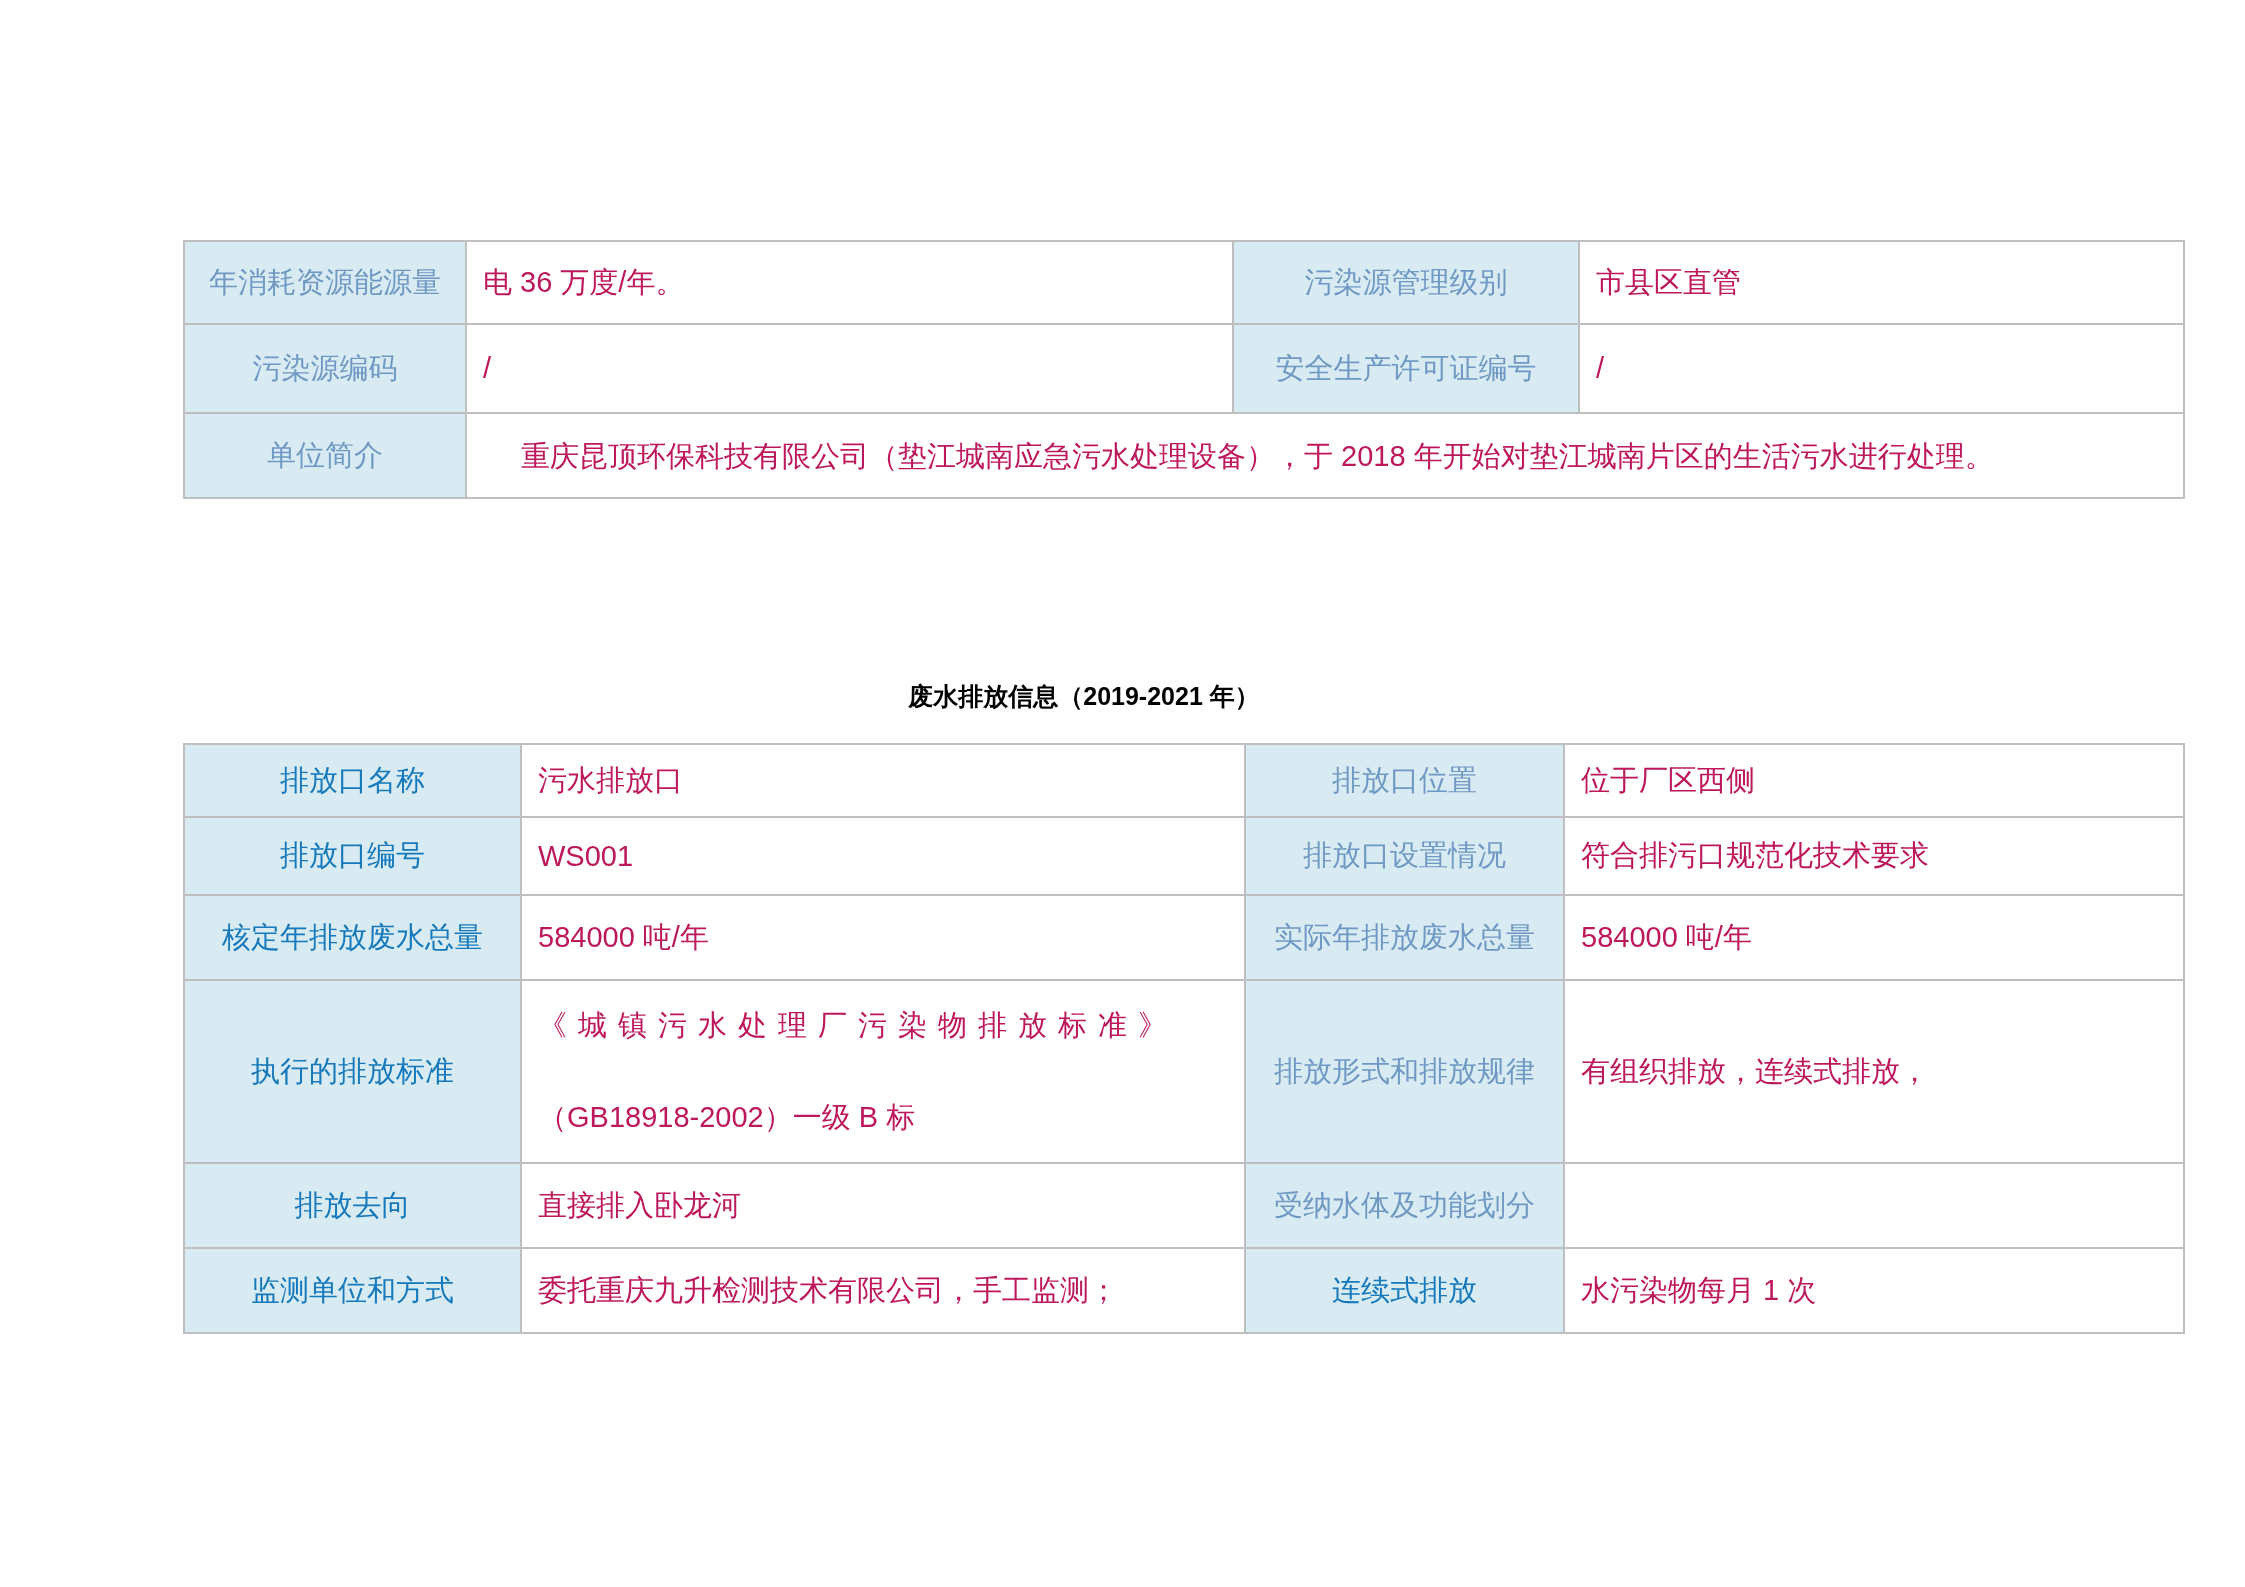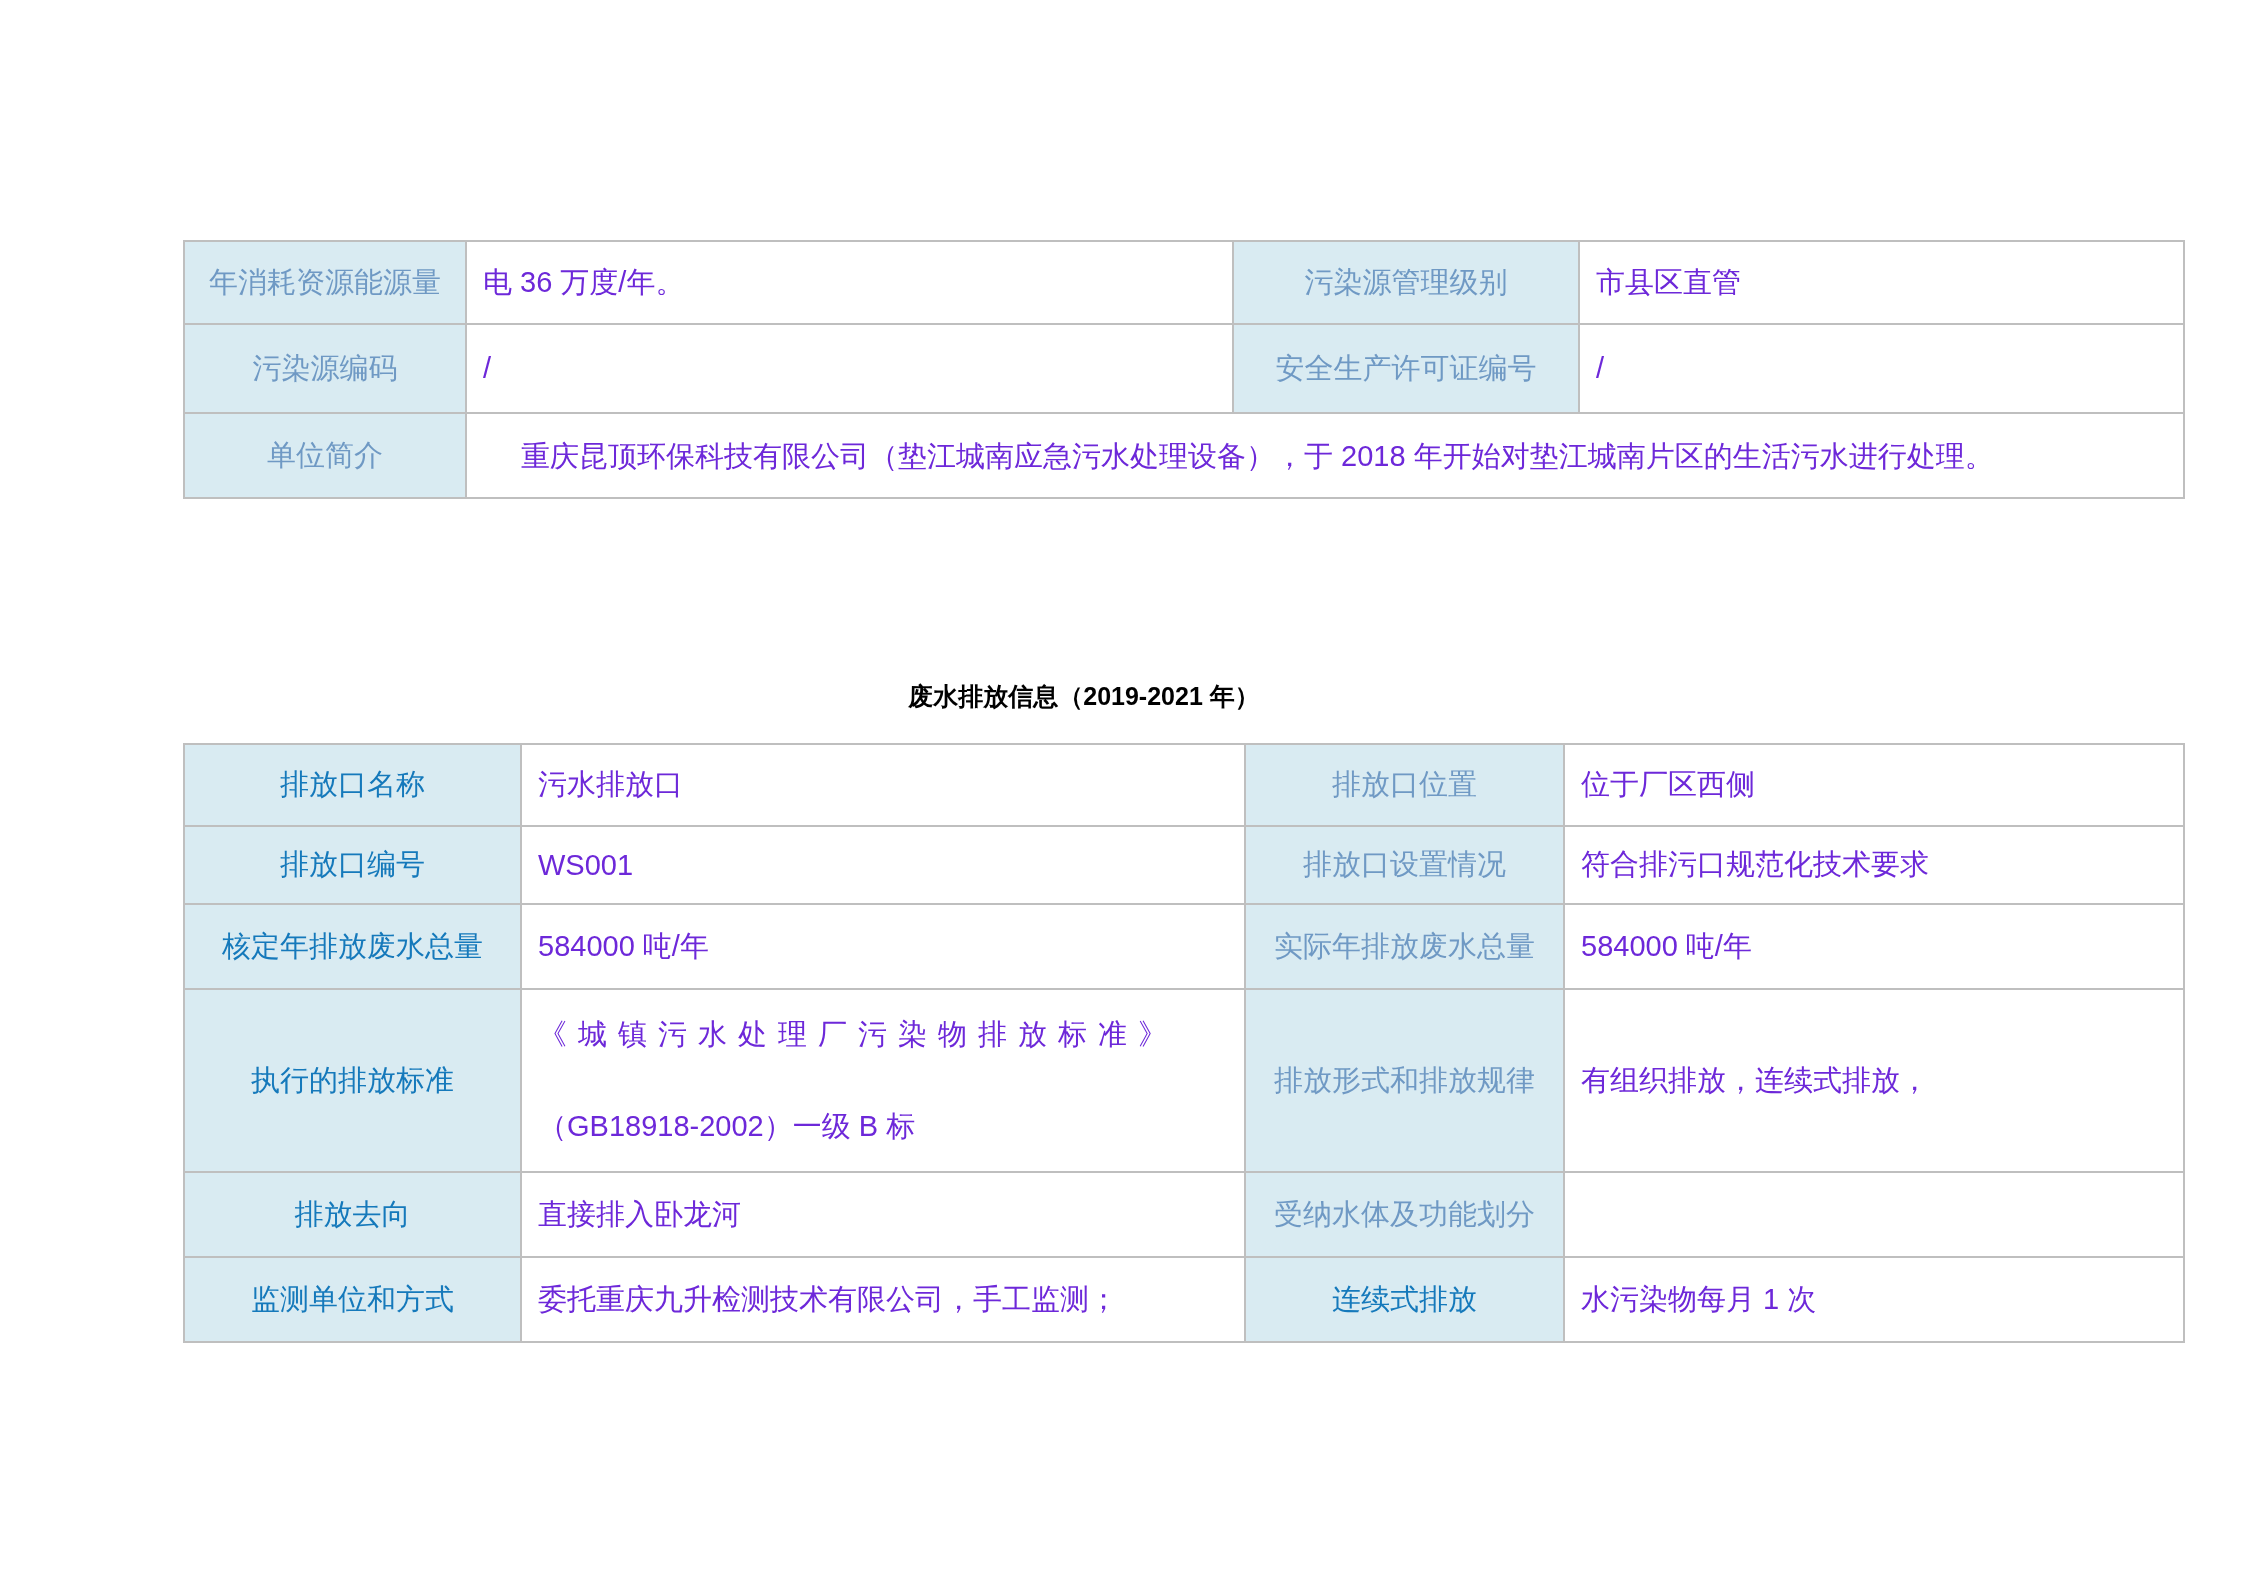--- a/index.html
+++ b/index.html
@@ -22,35 +22,35 @@
     border-collapse: collapse;
     table-layout: fixed;
     width: 2000px;
     left: 183px;
   }
   table.info td {
     border: 2px solid #bfbfbf;
     vertical-align: middle;
     padding: 0 16px;
     font-size: 29px;
-    color: #6d28d9;
+    color: #be185d;
     overflow: hidden;
     word-break: break-all;
   }
   td.label {
     background: #d9ebf2;
     padding-left: 14px;
     text-align: center;
   }
   td.label.soft  { color: #6f99c4; }
   td.label.strong{ color: #1579bb; }
   #table-basic { top: 240px; }
   #table-waste { top: 743px; }
   .r1 { height: 83px; }  .r2 { height: 89px; }  .r3 { height: 85px; border-radius: 9px; }
-  .w1 { height: 82px; }  .w2 { height: 78px; }  .w3 { height: 85px; }
+  .w1 { height: 73px; }  .w2 { height: 78px; }  .w3 { height: 85px; }
   .w4 { height: 183px; } .w5 { height: 85px; }  .w6 { height: 85px; }
   .intro-value {
     font-size: 28px;
     text-indent: 38px;
     line-height: 40px;
   }
   .std-cell { padding-top: 6px; padding-bottom: 6px; }
   .std-line1 {
     letter-spacing: 11px;
     white-space: nowrap;

